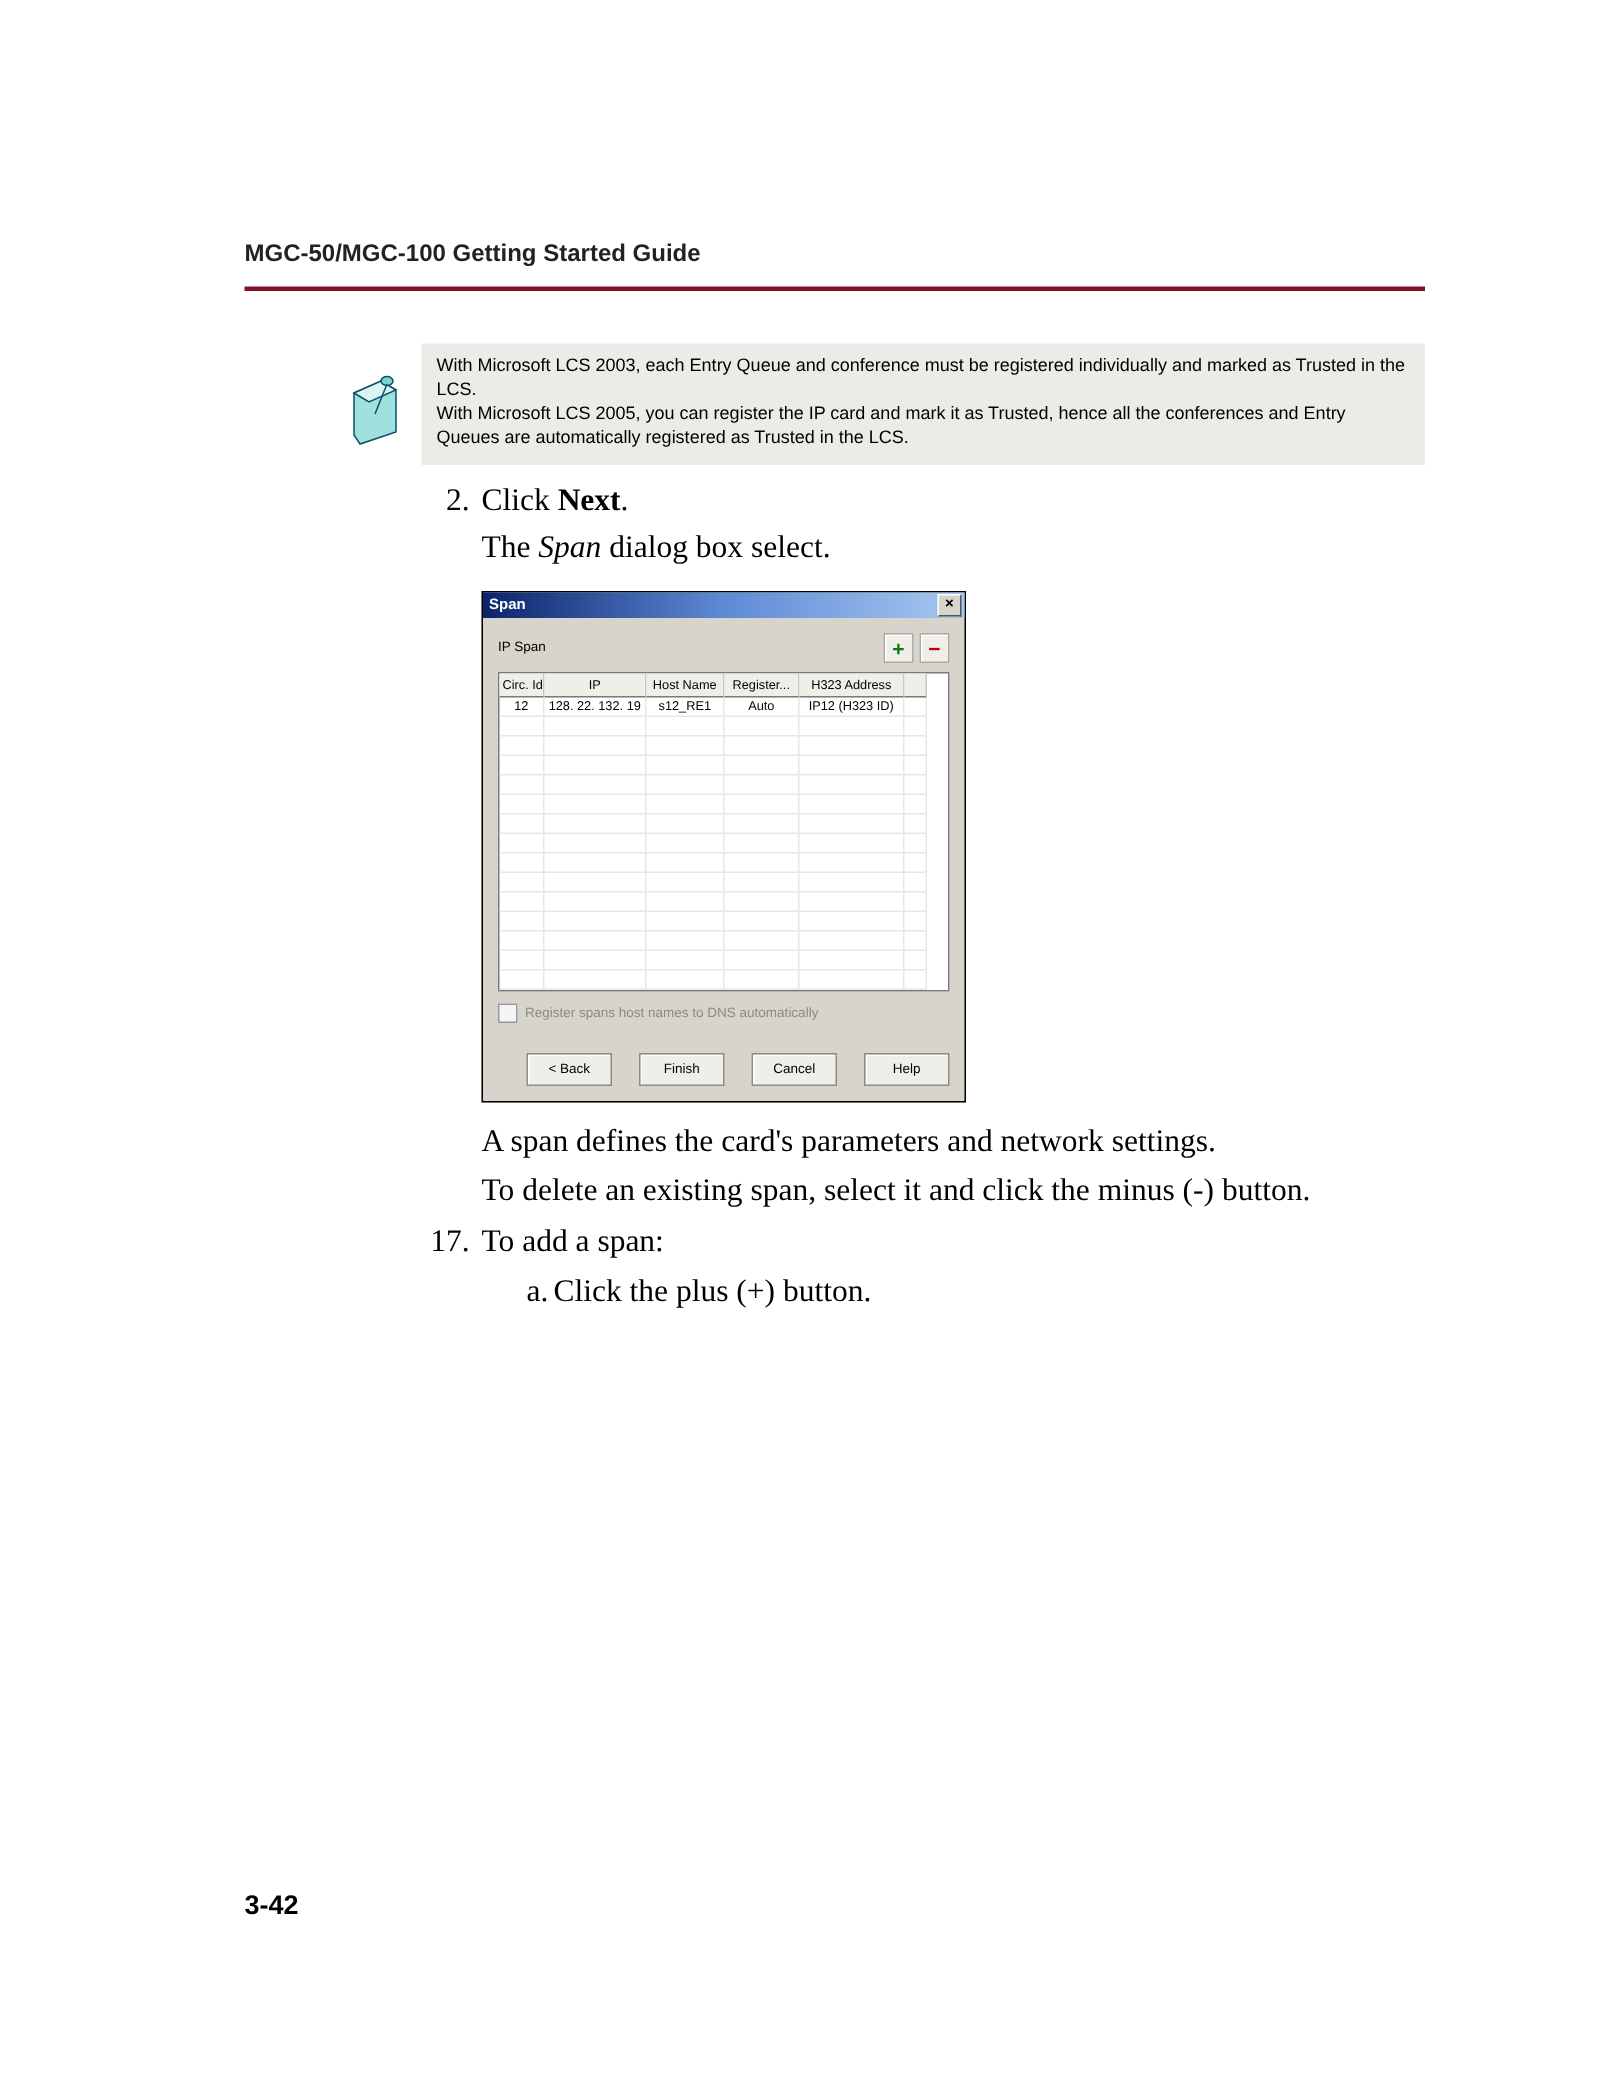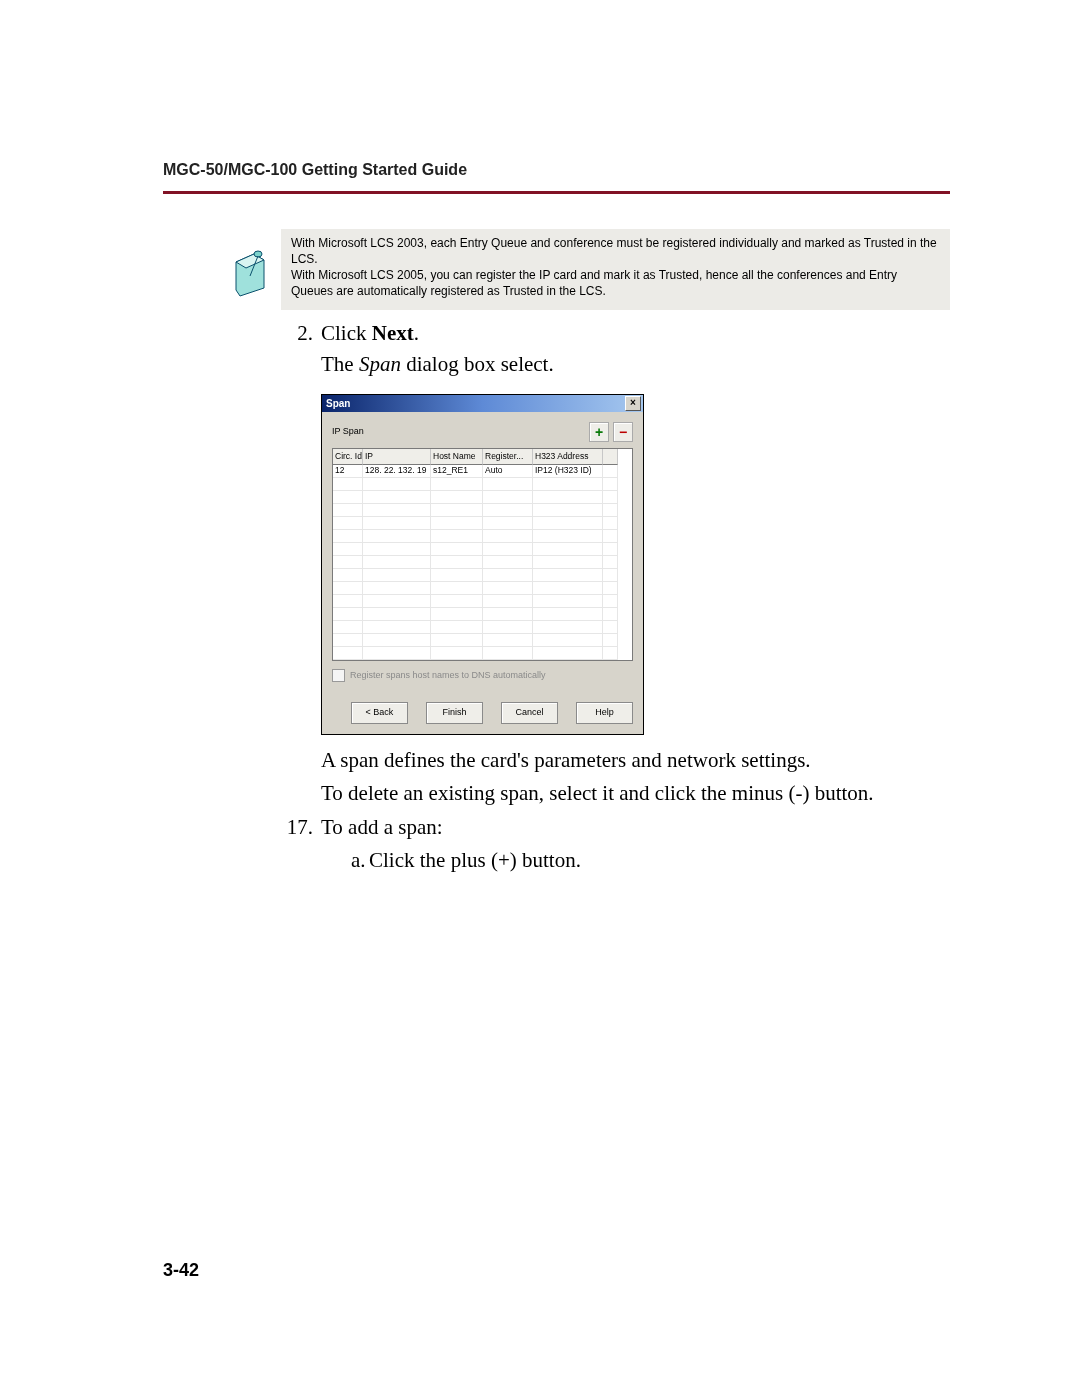--- a/index.html
+++ b/index.html
@@ -107,20 +107,21 @@
     border-bottom-color: #555;
     text-align: center;
     line-height: 11px;
     font-weight: bold;
     font-family: Arial;
     font-size: 10px;
     cursor: default;
   }
   .dlg-body {
     padding: 10px 10px 10px 10px;
+    text-align: center;
   }
   .dlg-toprow {
     display: flex;
     justify-content: space-between;
     align-items: center;
     margin-bottom: 6px;
   }
   .dlg-addremove {
     display: flex;
     gap: 4px;

